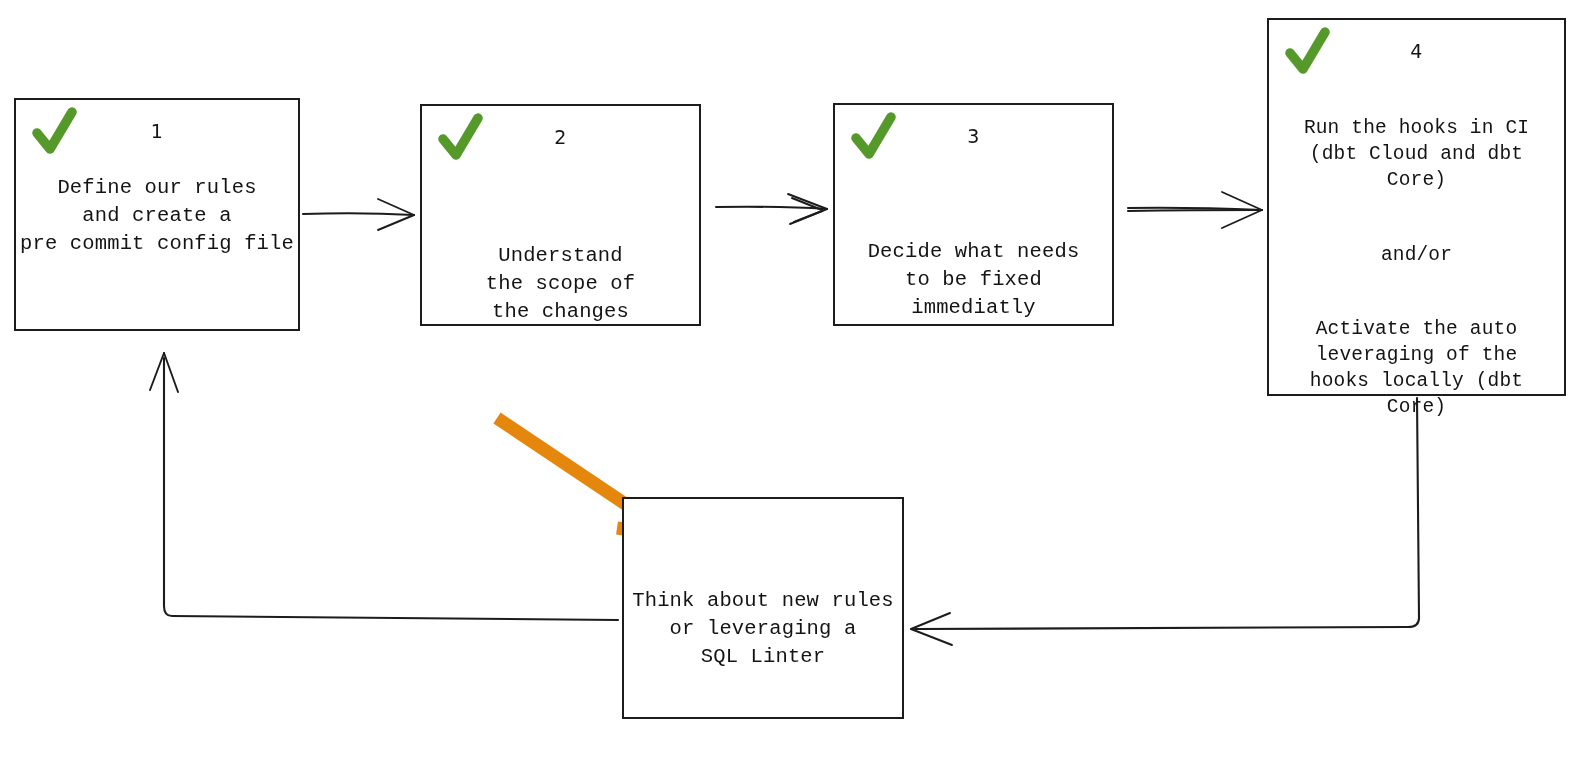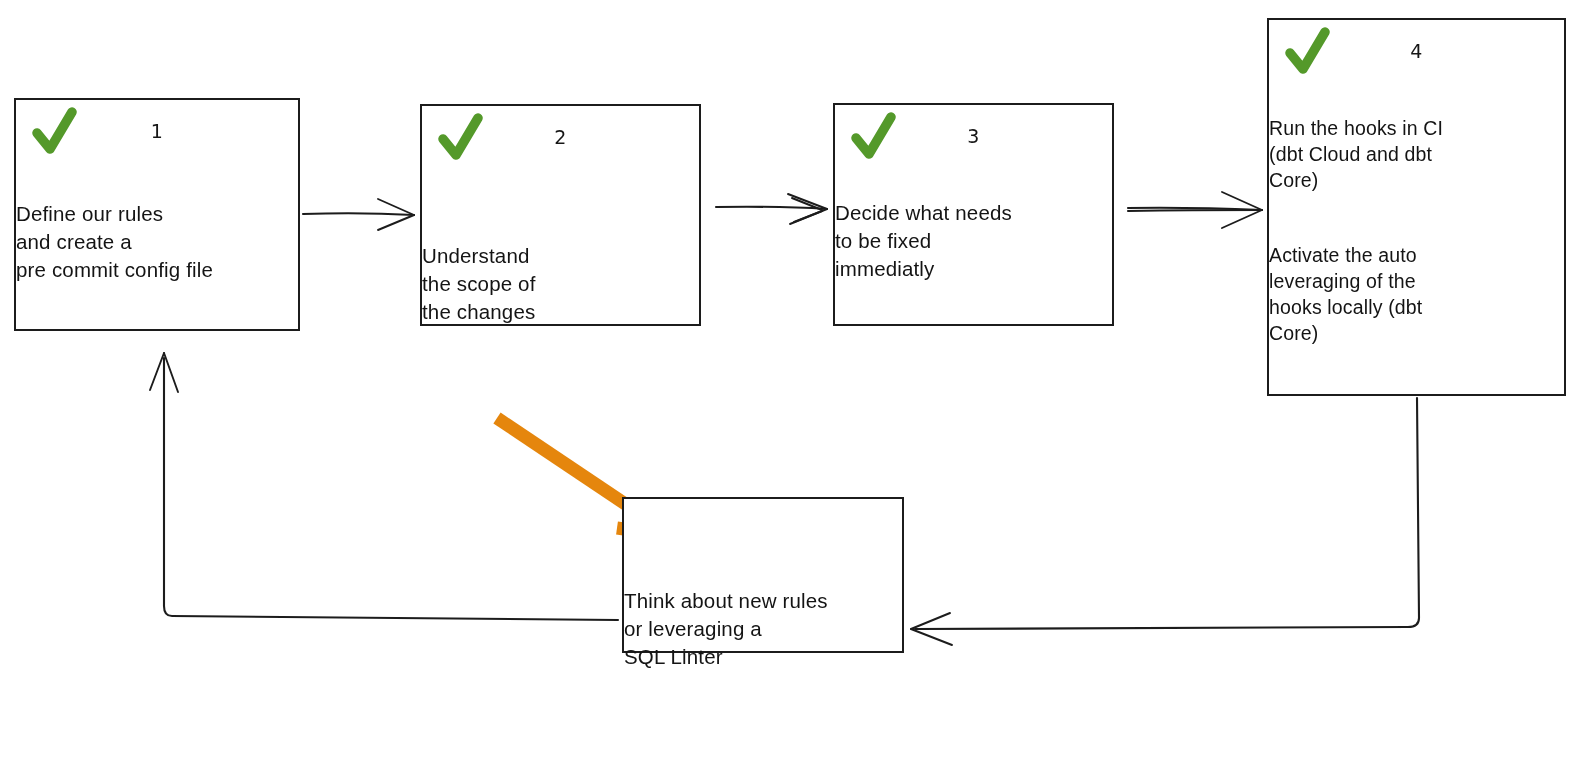--- a/index.html
+++ b/index.html
@@ -48,39 +48,40 @@
     width: 100%;
     text-align: center;
     top: 20px;
     font-family: "DejaVu Sans", sans-serif;
     font-size: 19px;
     color: #161616;
     letter-spacing: 0.5px;
   }
   .node-body {
     width: 100%;
-    font-family: Liberation Sans, sans-serif;
+    text-align: center;
+    font-family: Liberation Mono, monospace;
     font-size: 20.5px;
     line-height: 1.36;
     color: #141414;
     white-space: pre-line;
     letter-spacing: 0.15px;
   }
   .para + .para { margin-top: 22px; }
 
   
   #node-1 { left: 14px;   top: 98px;  width: 286px; height: 233px; }
   #node-2 { left: 420px;  top: 104px; width: 281px; height: 222px; }
   #node-3 { left: 833px;  top: 103px; width: 281px; height: 223px; }
   #node-4 { left: 1267px; top: 18px;  width: 299px; height: 378px; }
-  #node-loop { left: 622px; top: 497px; width: 282px; height: 156px; }
-
-  #node-1 .node-body  { padding-top: 72px; }
+  #node-loop { left: 622px; top: 497px; width: 282px; height: 222px; }
+
+  #node-1 .node-body  { padding-top: 46px; }
   #node-2 .node-body  { padding-top: 108px; }
-  #node-3 .node-body  { padding-top: 66px; }
+  #node-3 .node-body  { padding-top: 105px; }
   #node-4 .node-body  { padding-top: 69px; font-size: 19.5px; line-height: 1.34; }
   #node-loop .node-body { padding-top: 60px; }
 
   .check-stroke {
     fill: none;
     stroke: #54992a;
     stroke-width: 9.5;
     stroke-linecap: round;
     stroke-linejoin: round;
   }
@@ -196,20 +197,21 @@
   <div class="node-head">
     <svg class="check" viewBox="0 0 46 52">
       <path class="check-stroke" d="M5 27 L 18 43 L 40 6"></path>
     </svg>
     <div class="node-num">4</div>
   </div>
   <div class="node-body">
     <div class="para">Run the hooks in CI
 (dbt Cloud and dbt
 Core)</div>
+    <div class="para">and/or</div>
     <div class="para">Activate the auto
 leveraging of the
 hooks locally (dbt
 Core)</div>
   </div>
 </div>
 
 <div class="node" id="node-loop">
   <div class="node-head"></div>
   <div class="node-body">

